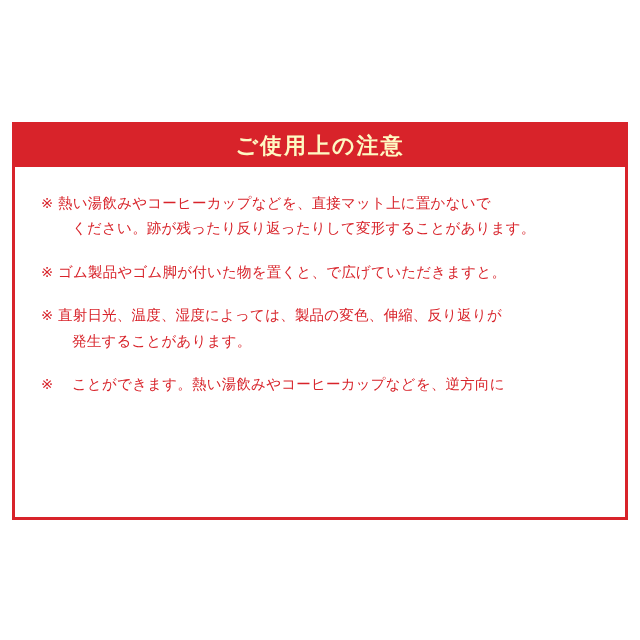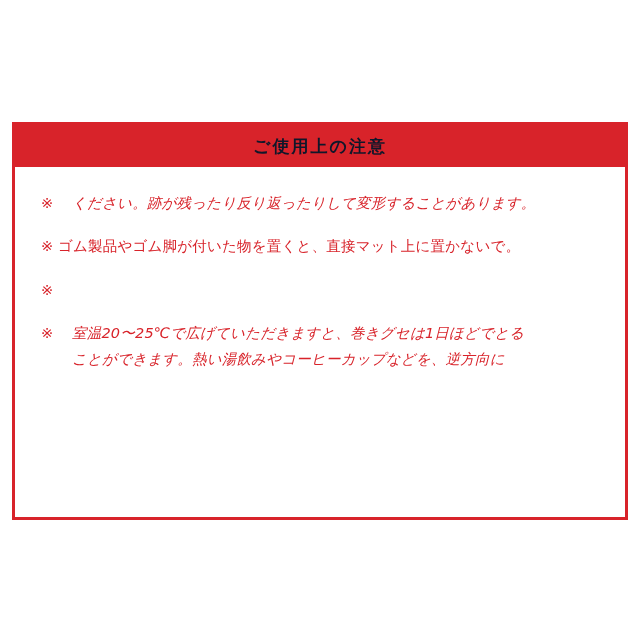--- a/index.html
+++ b/index.html
@@ -25,26 +25,26 @@
     top: 122px;
     width: 616px;
     height: 398px;
     box-sizing: border-box;
     border: 3px solid #d8232a;
     background: #ffffff;
   }
   .notice-header {
     height: 42px;
     background: #d8232a;
-    color: #0f172a;
+    color: #fef9c3;
     display: flex;
     align-items: center;
     justify-content: center;
     letter-spacing: 2px;
-    font-size: 17px;
+    font-size: 22px;
     font-weight: bold;
   }
   .notice-body {
     padding: 24px 26px 0 26px;
     color: #d8232a;
   }
   .note-item {
     display: flex;
     align-items: flex-start;
     margin-bottom: 18px;
@@ -59,56 +59,57 @@
   }
   .note-lines {
     flex: 1 1 auto;
   }
   .note-line {
     white-space: pre;
     letter-spacing: 0.2px;
   }
   .note-line.indent-1 {
     padding-left: 14px;
-    font-style: italic;
   }
 </style>
 </head>
 <body>
 
 <div class="page">
   <div class="notice-card">
     <div class="notice-header">
       <span>ご使用上の注意</span>
     </div>
     <div class="notice-body">
 
       <div class="note-item">
         <span class="note-marker">※</span>
         <div class="note-lines">
+          <div class="note-line">熱い湯飲みやコーヒーカップなどを、直接マット上に置かないで</div>
           <div class="note-line indent-1">ください。跡が残ったり反り返ったりして変形することがあります。</div>
         </div>
       </div>
 
       <div class="note-item">
         <span class="note-marker">※</span>
         <div class="note-lines">
-          <div class="note-line">ゴム製品やゴム脚が付いた物を置くと、直接マット上に置かないで。</div>
+          <div class="note-line">ゴム製品やゴム脚が付いた物を置くと、で広げていただきますと。</div>
         </div>
       </div>
 
       <div class="note-item">
         <span class="note-marker">※</span>
         <div class="note-lines">
+          <div class="note-line">直射日光、温度、湿度によっては、製品の変色、伸縮、反り返りが</div>
+          <div class="note-line indent-1">発生することがあります。</div>
         </div>
       </div>
 
       <div class="note-item">
         <span class="note-marker">※</span>
         <div class="note-lines">
-          <div class="note-line indent-1">室温20〜25℃で広げていただきますと、巻きグセは1日ほどでとる</div>
           <div class="note-line indent-1">ことができます。熱い湯飲みやコーヒーカップなどを、逆方向に</div>
         </div>
       </div>
 
     </div>
   </div>
 </div>
 
 </body></html>

